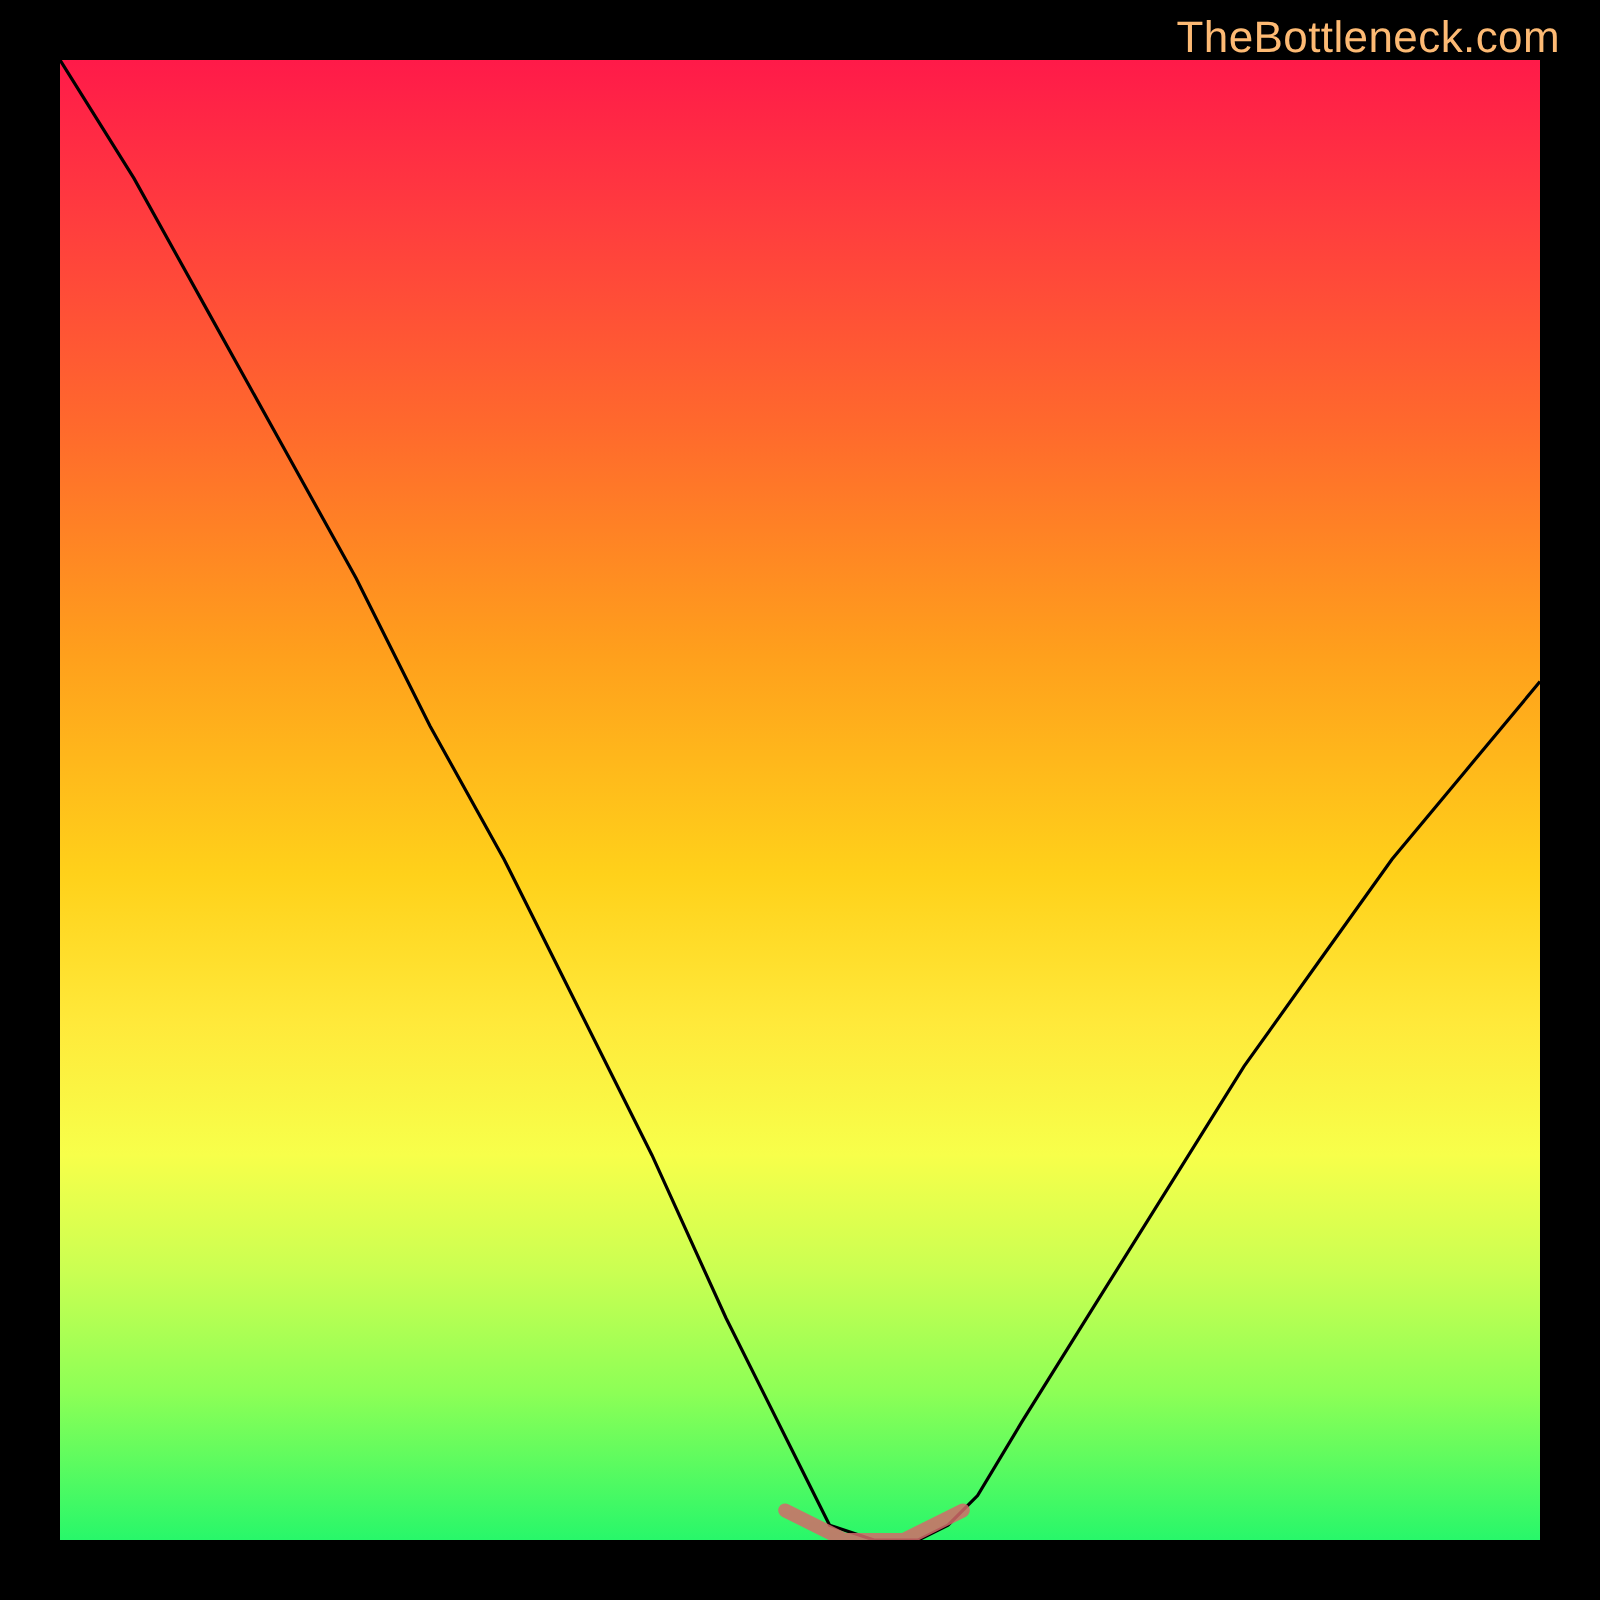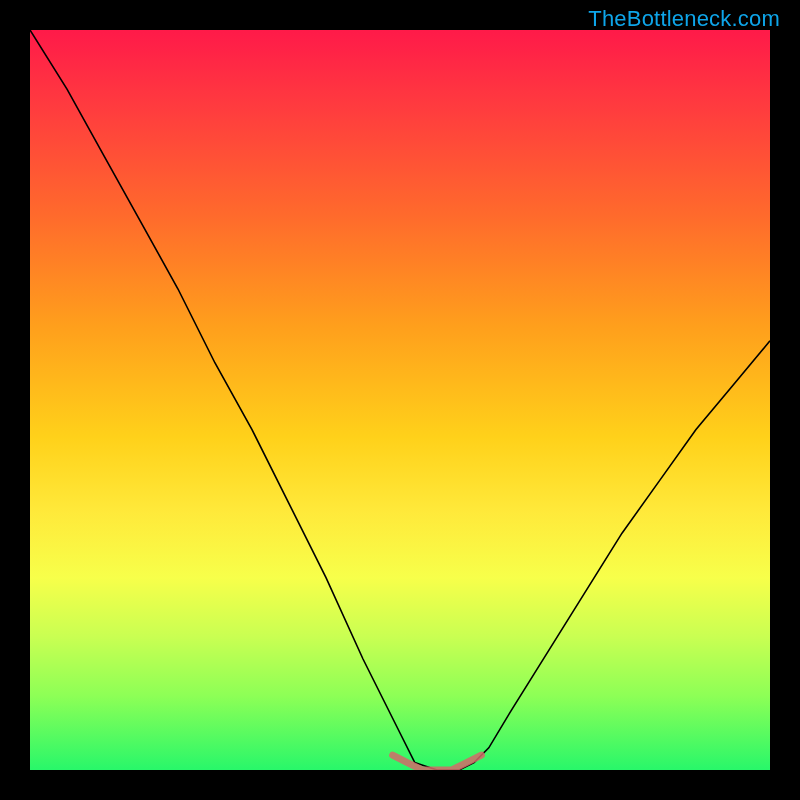--- a/index.html
+++ b/index.html
@@ -35,21 +35,21 @@
       #f7ff4a 74%,
       #c9ff52 82%,
       #8dff56 90%,
       #28f76a 100%
     );
   }
   .watermark {
     position: absolute;
     top: 6px;
     right: 20px;
-    color: #0ea5e9;
+    color: #fdba74;
     font-size: 22px;
     letter-spacing: 0.2px;
     font-weight: 500;
   }
   svg.curve {
     position: absolute;
     left: 0;
     top: 0;
     width: 740px;
     height: 740px;

